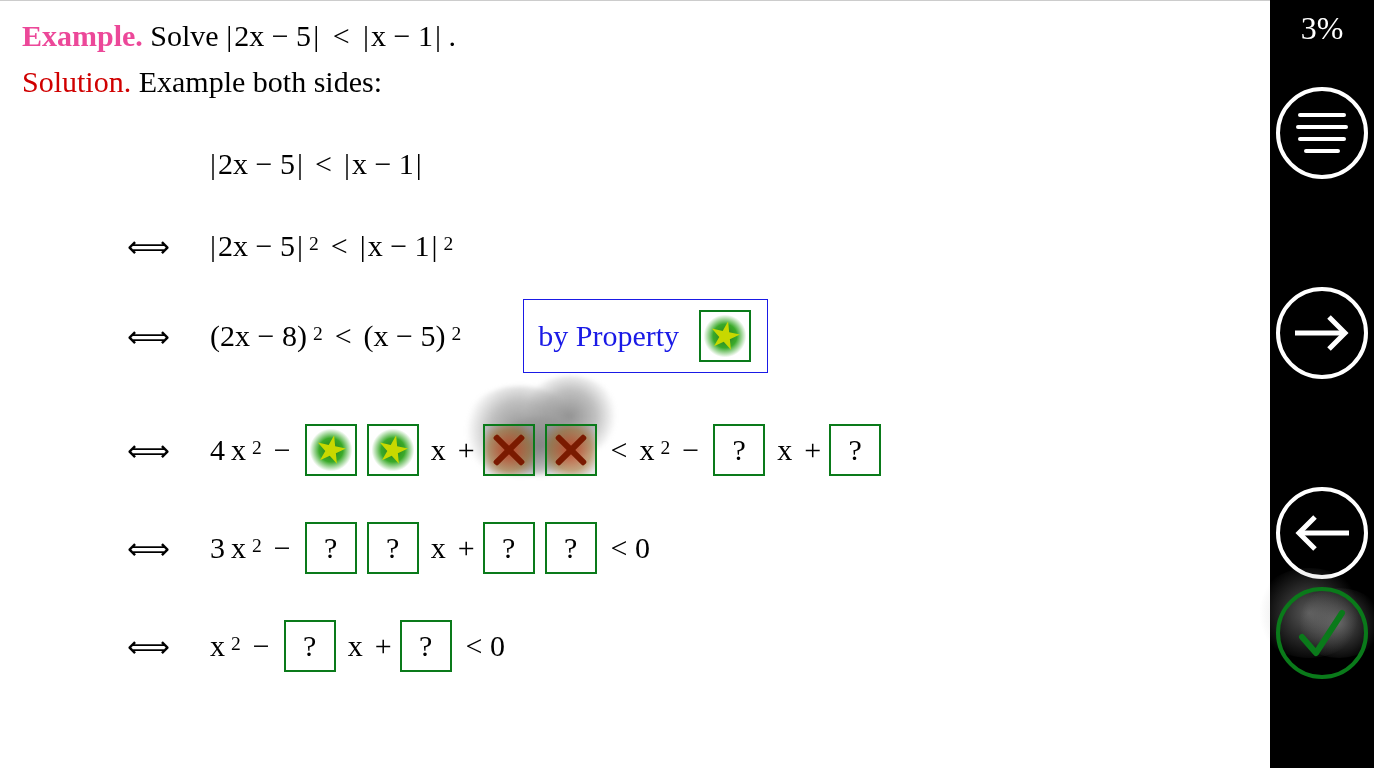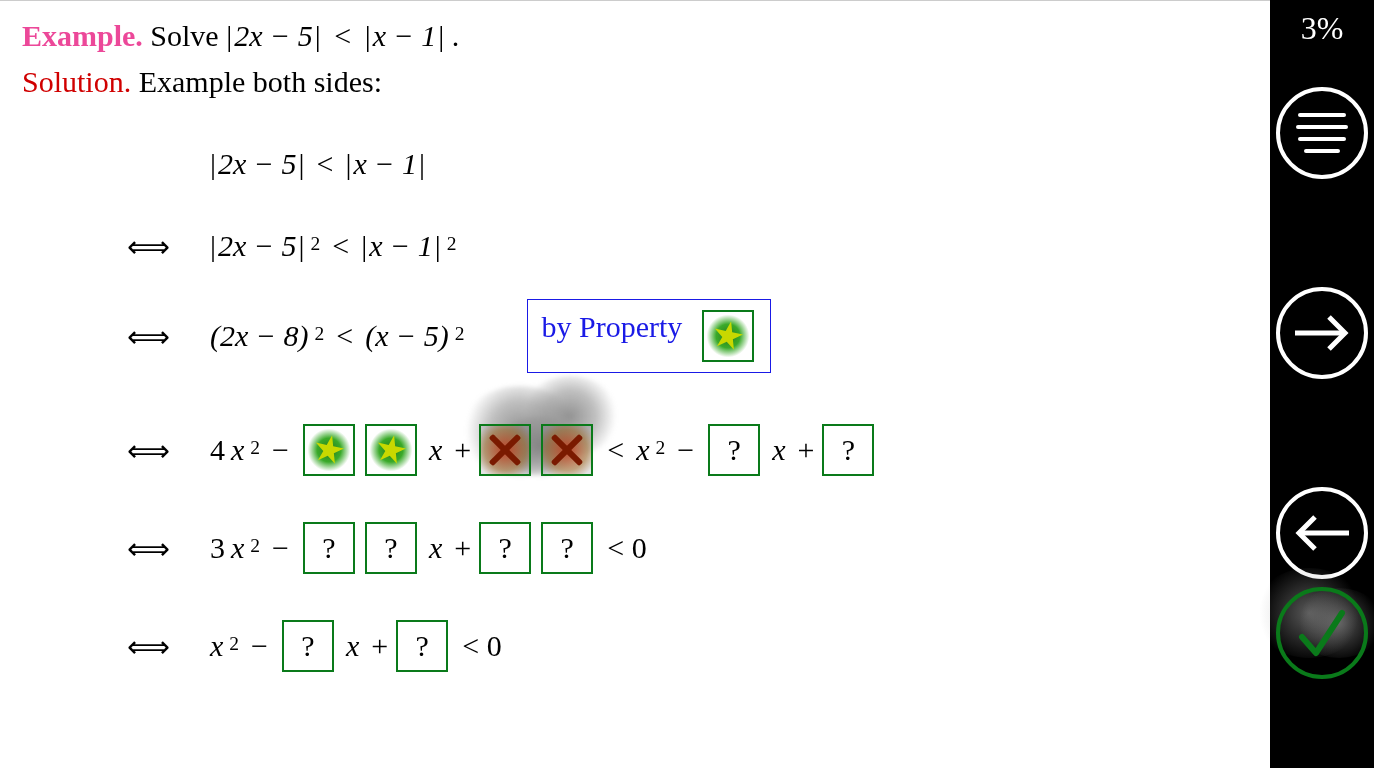--- a/index.html
+++ b/index.html
@@ -97,21 +97,21 @@
     margin-right: 26px;
     letter-spacing: -1px;
   }
   .iff.empty { visibility: hidden; }
   .mbody {
     display: flex;
     align-items: center;
     gap: 6px;
     position: relative;
   }
-  .mi { font-style: italic; }
+  .mi { }
   .sup { font-size: 0.65em; vertical-align: super; position: relative; top: -2px; }
   .op { margin: 0 6px; }
 
   .qbox {
     display: inline-flex;
     align-items: center; justify-content: center;
     width: 52px; height: 52px;
     border: 2px solid #0a7a1a;
     font-size: 30px;
     background: #fff;
@@ -148,20 +148,21 @@
     transform-origin: center;
     border-radius: 2px;
   }
   .qbox.wrong::before { transform: translate(-50%,-50%) rotate(45deg); }
   .qbox.wrong::after  { transform: translate(-50%,-50%) rotate(-45deg); }
 
   .prop-box {
     border: 1.5px solid #1a1ae6;
     padding: 10px 14px;
     display: inline-flex;
+    align-items: center;
     gap: 18px;
     margin-left: 56px;
     color: #1a1ae6;
     font-size: 30px;
   }
 
   .smoke {
     position: absolute;
     pointer-events: none;
     filter: blur(2px);

